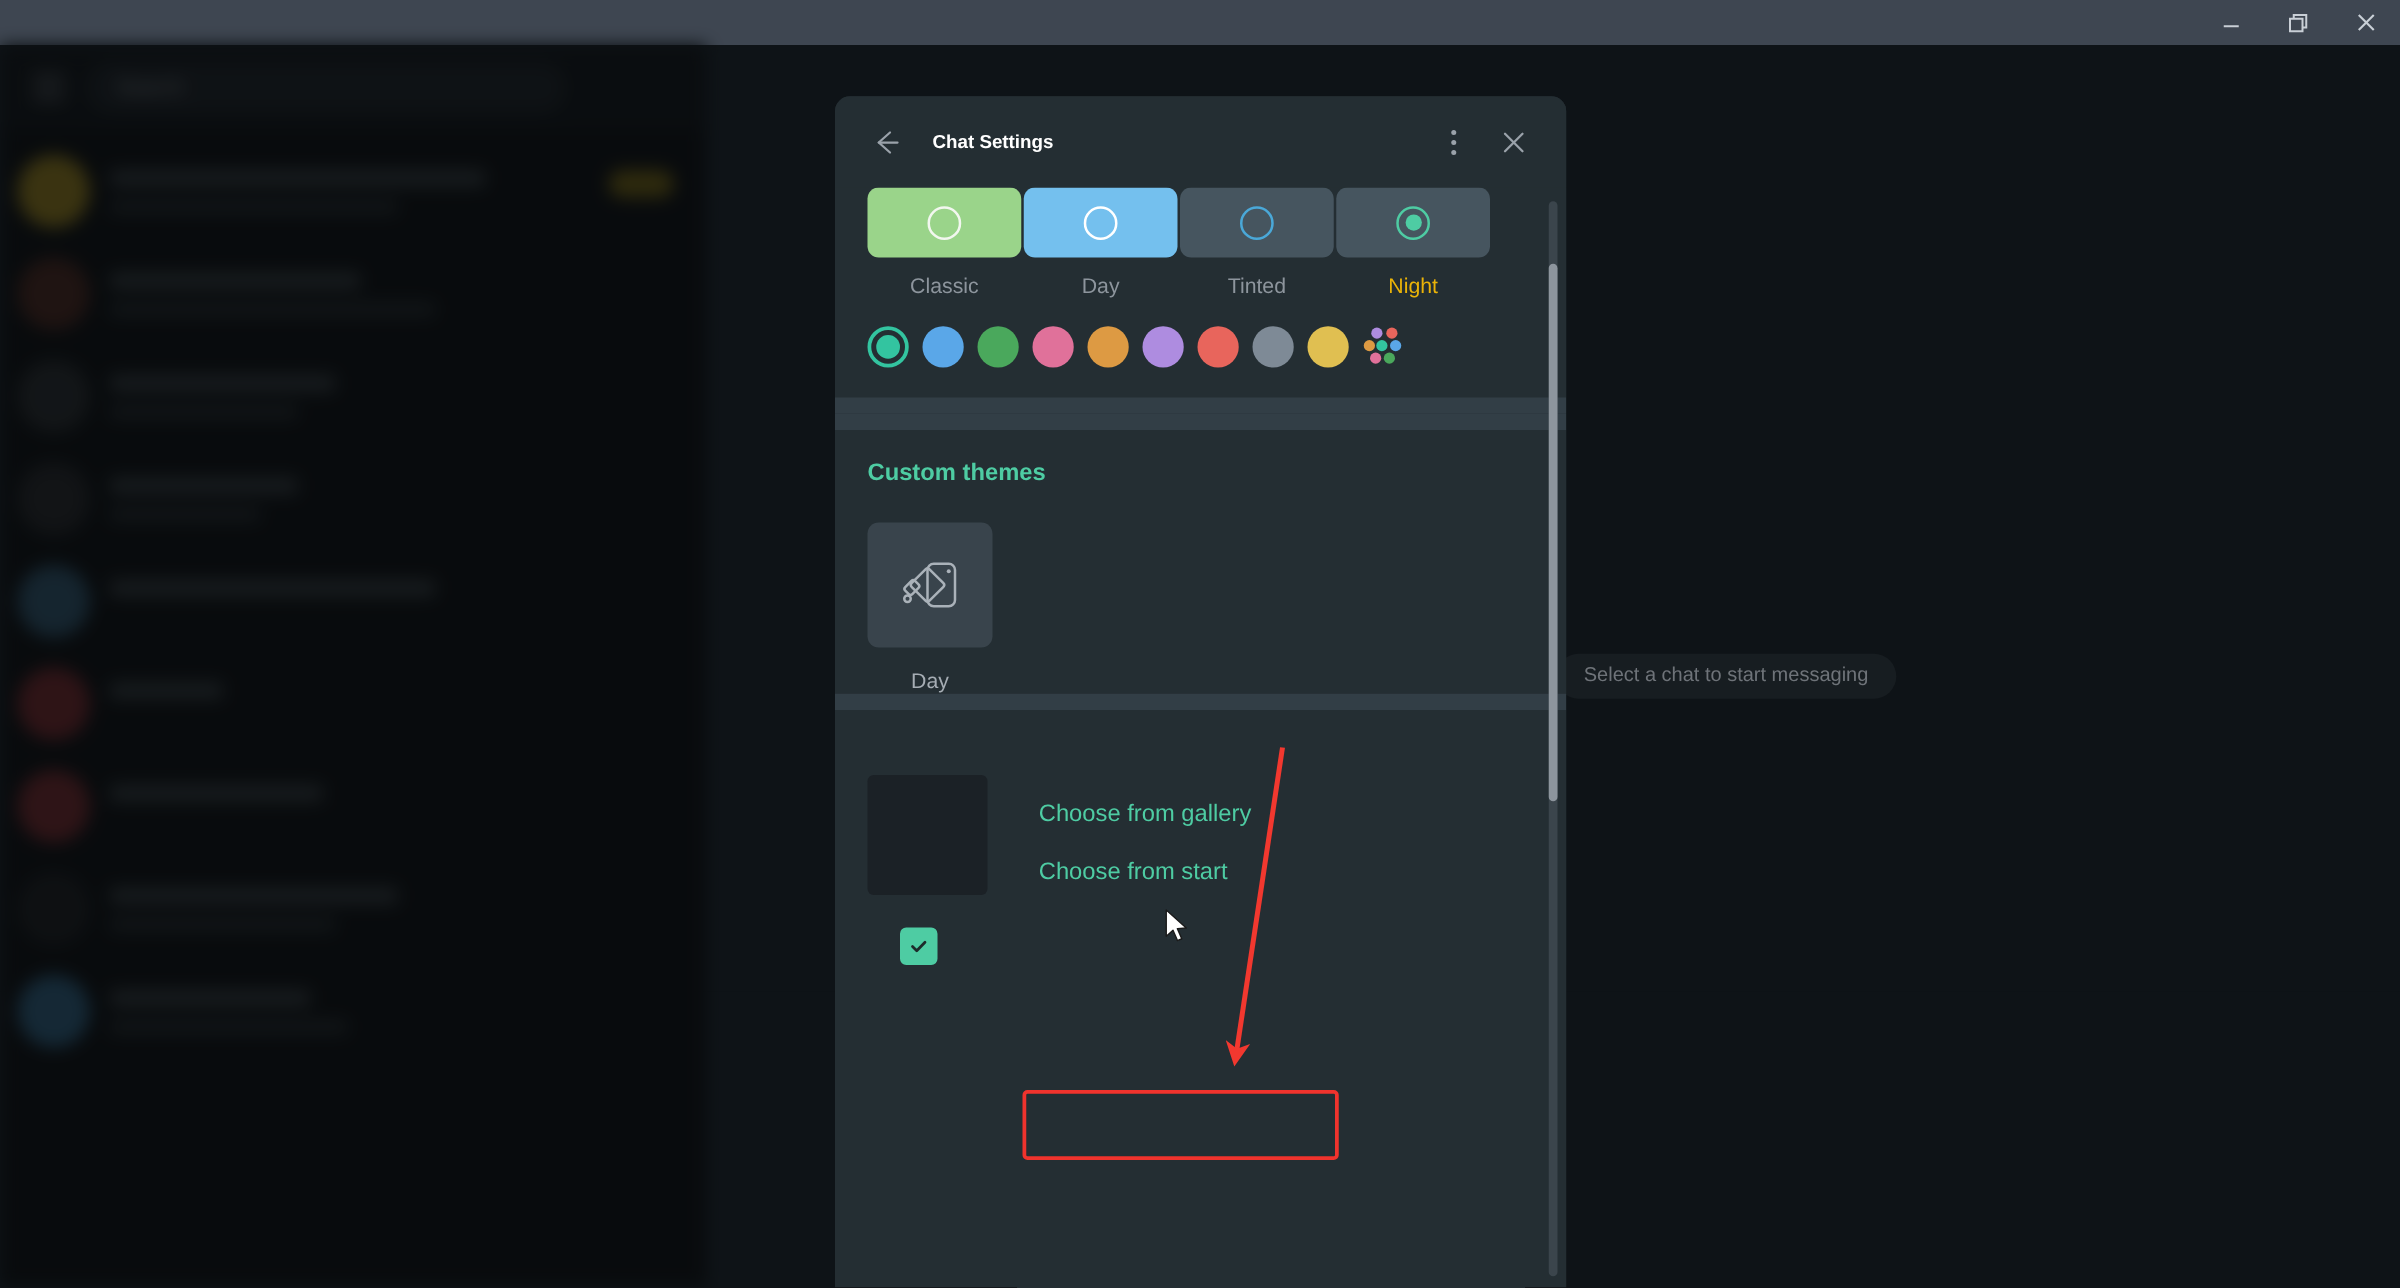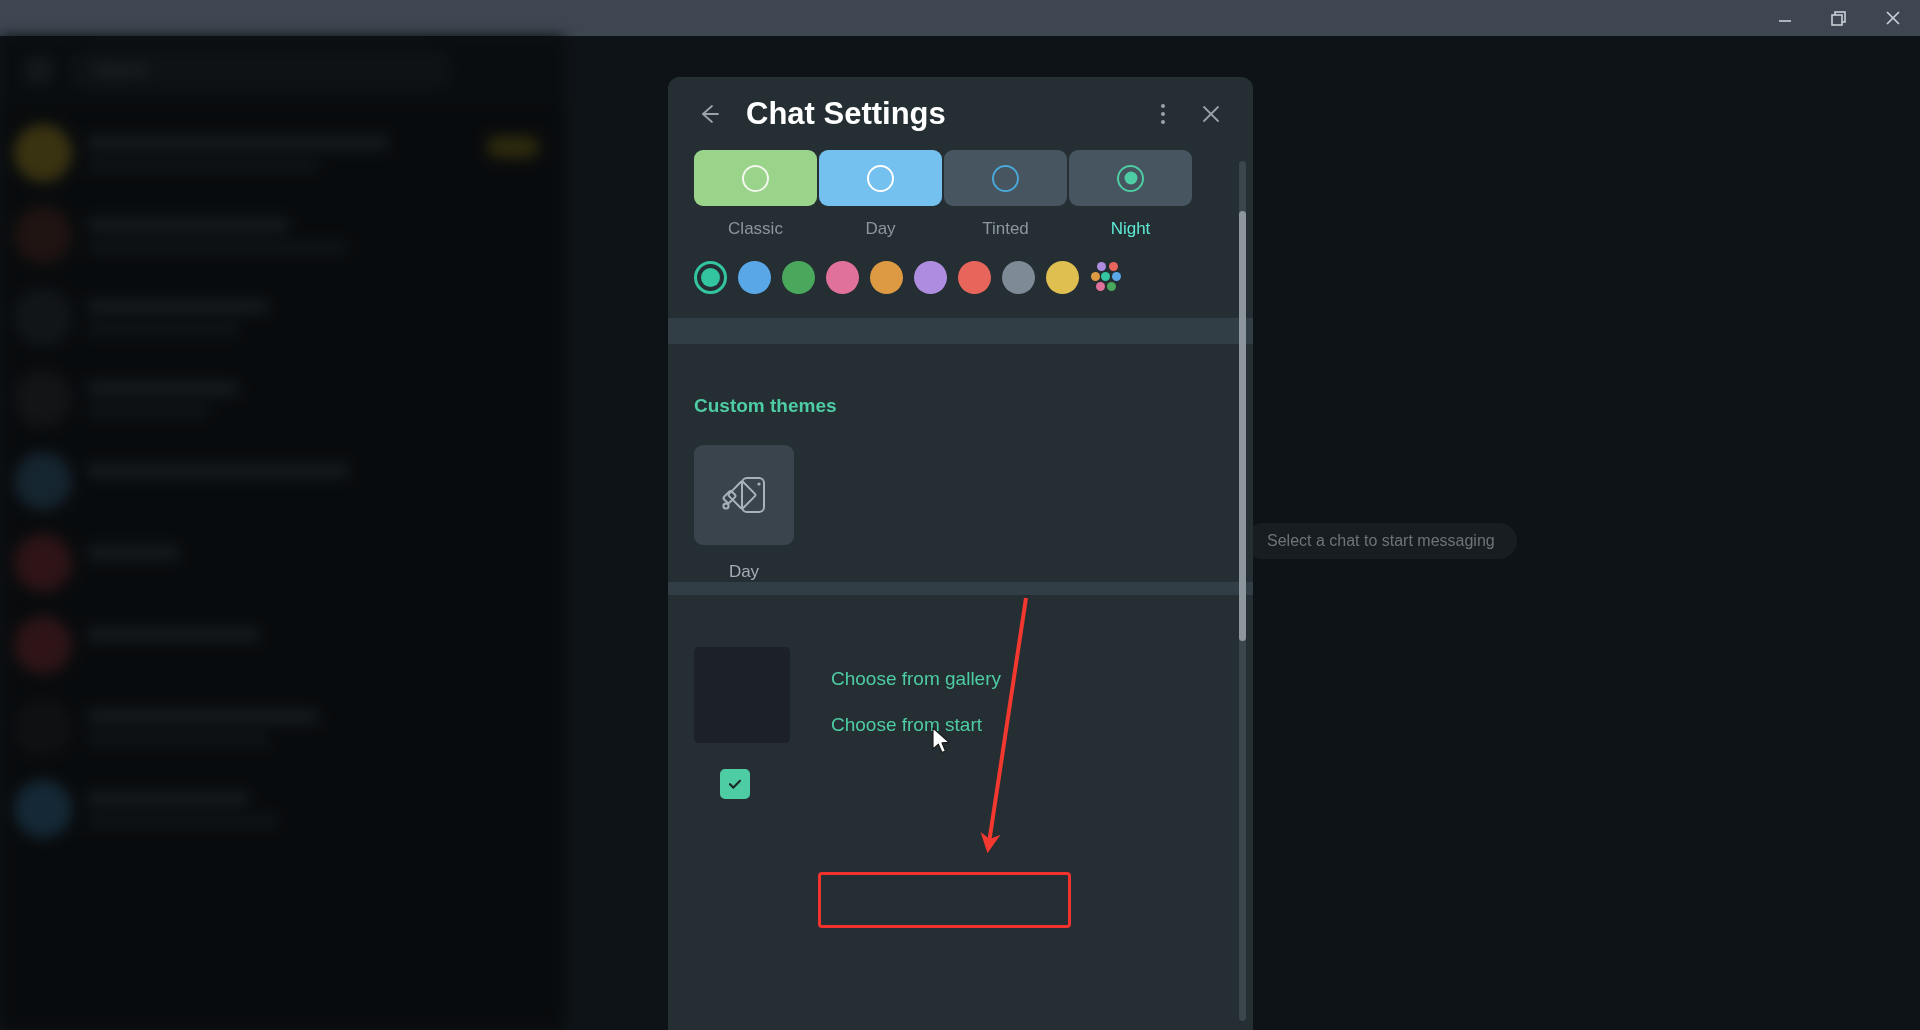--- a/index.html
+++ b/index.html
@@ -77,21 +77,21 @@
     background: #242e33;
     border-radius: 12px 12px 0 0;
     overflow: hidden;
   }
   #modal-header {
     position: relative; height: 73px; background: #242e33;
     display: flex; align-items: center; z-index: 5;
   }
   #back-btn { width: 48px; height: 48px; margin-left: 16px;
     display: flex; align-items: center; justify-content: center; }
-  #modal-title { margin-left: 14px; font-size: 31px; font-weight: bold; color: #ffffff; }
+  #modal-title { margin-left: 14px; font-size: 15px; font-weight: bold; color: #ffffff; }
   #header-spacer { flex: 1; }
   .hdr-icon { width: 48px; height: 48px; display: flex; align-items: center;
      justify-content: center; color: #9aa2aa; }
   #dots { display: flex; flex-direction: column; gap: 4px; }
   #dots i { width: 4px; height: 4px; border-radius: 50%; background: #9aa2aa; display: block; }
   #close-btn { margin-right: 18px; }
 
   #modal-body { position: relative; height: 880px; }
 
   .section { background: #242e33; padding: 0 0; }
@@ -101,21 +101,21 @@
   #theme-row { display: flex; gap: 2px; padding: 0 26px; }
   .theme-item { width: 123px; }
   .theme-card {
     height: 56px; border-radius: 9px;
     display: flex; align-items: center; justify-content: center;
   }
   .radio { width: 27px; height: 27px; border-radius: 50%; border: 2.5px solid; position: relative; }
   .radio .dot { position: absolute; left: 50%; top: 50%; width: 13px; height: 13px;
     border-radius: 50%; transform: translate(-50%,-50%); }
   .theme-label { text-align: center; margin-top: 13px; font-size: 17px; color: #8d959d; }
-  .theme-label.active { color: #5eead4; }
+  .theme-label.active { color: #eab308; }
 
   
   #swatch-row { display: flex; align-items: center; gap: 11px; padding: 22px 26px 24px 26px; }
   .swatch { width: 33px; height: 33px; border-radius: 50%; flex: none; }
   .swatch.sel { background: transparent !important; border: 3px solid #33c4a0;
      display: flex; align-items: center; justify-content: center; }
   .swatch.sel .inner { width: 19px; height: 19px; border-radius: 50%; background: #33c4a0; }
   .swatch-multi { width: 33px; height: 33px; flex: none; position: relative; }
   .swatch-multi i { position: absolute; width: 9px; height: 9px; border-radius: 50%; display:block; }
 
@@ -124,21 +124,21 @@
   #auto-night { padding: 24px 26px 28px 26px; }
   #checkrow { display: flex; align-items: center; margin-top: 26px; }
   .checkbox {
     width: 30px; height: 30px; border-radius: 5px;
     border: 2px solid #707980; background: transparent; flex: none;
   }
   .checkbox.on { background: #4ecca3; border-color: #4ecca3;
      display: flex; align-items: center; justify-content: center; }
   #checkrow .lbl { margin-left: 22px; font-size: 19px; color: #e9edf0; }
 
-  #custom-themes { padding: 24px 26px 0 26px; margin-top: 27px; }
+  #custom-themes { padding: 24px 26px 0 26px; }
   #themecard {
     margin-top: 28px; width: 100px; height: 100px; border-radius: 9px;
     background: #39444c; display: flex; align-items: center; justify-content: center;
   }
   #themecard-label { width: 100px; text-align: center; margin-top: 17px;
      font-size: 17px; color: #a6adb4; }
 
   #chat-bg { padding: 24px 26px 0 26px; }
   #bg-row { display: flex; margin-top: 28px; }
   #bg-thumb { width: 96px; height: 96px; border-radius: 5px; background: #1b2126; flex: none; }

